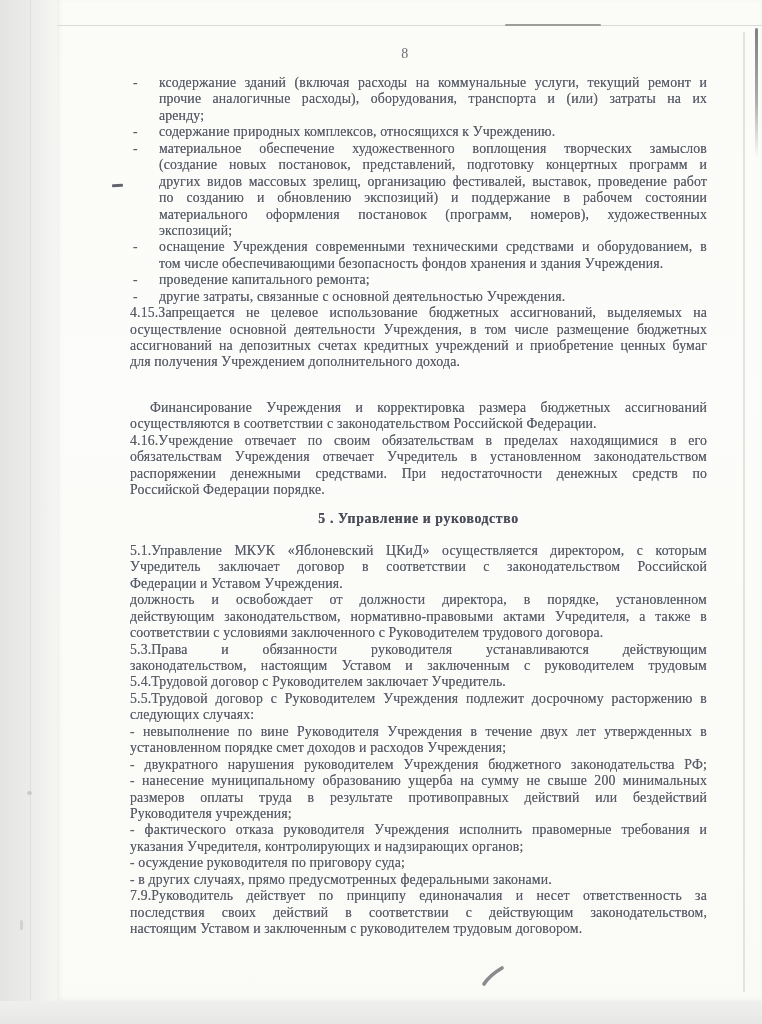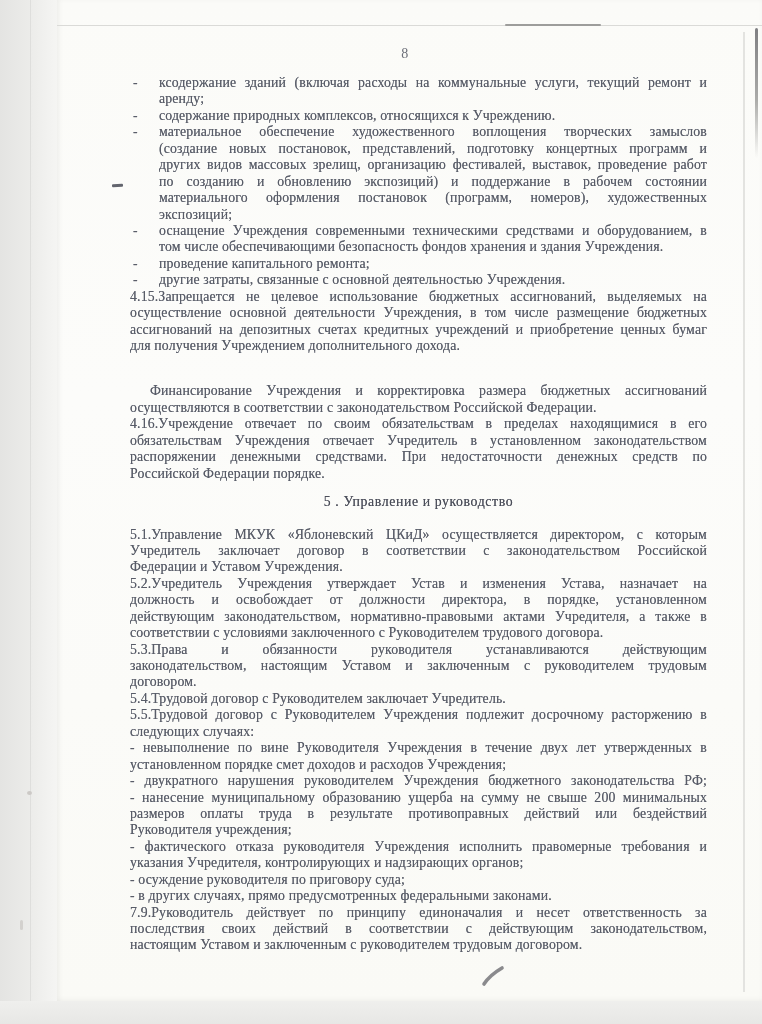--- a/index.html
+++ b/index.html
@@ -59,21 +59,21 @@
     position:relative;
     height:16.45px;line-height:16.45px;font-size:13.8px;
     white-space:normal;overflow:visible;
   }
   .line.j{text-align:justify;text-align-last:justify;}
   .line.b{padding-left:29px;}
   .line.b .dash{position:absolute;left:3px;top:0;}
   .line.c{padding-left:29px;}
   .line.i{padding-left:20px;margin-top:29px;}
   .line.h{
-    text-align:center;font-weight:normal;color:#4b4e5a;
+    text-align:center;font-weight:bold;color:#4b4e5a;
     text-shadow:0 0 0.6px rgba(75,78,90,0.8);
     letter-spacing:0.6px;
   }
   .gap{position:relative;}
 </style>
 </head>
 <body>
 
 <div class="scan-strip-left">
   <div class="streak"></div>
@@ -95,20 +95,21 @@
 <div class="pen-mark">
   <svg width="26" height="22" viewBox="0 0 26 22">
     <path d="M3,19 Q9,10 21,3" fill="none" stroke="#76767a" stroke-width="3.6" stroke-linecap="round" opacity="0.85"></path>
   </svg>
 </div>
 
 <div class="page-number">8</div>
 
 <div class="textbody" id="document-body">
     <div class="line b j"><span class="dash">-</span><span>ксодержание зданий (включая расходы на коммунальные услуги, текущий ремонт и</span></div>
+    <div class="line c j">прочие аналогичные расходы), оборудования, транспорта и (или) затраты на их</div>
     <div class="line c">аренду;</div>
     <div class="line b"><span class="dash">-</span><span>содержание природных комплексов, относящихся к Учреждению.</span></div>
     <div class="line b j"><span class="dash">-</span><span>материальное обеспечение художественного воплощения творческих замыслов</span></div>
     <div class="line c j">(создание новых постановок, представлений, подготовку концертных программ и</div>
     <div class="line c j">других видов массовых зрелищ, организацию фестивалей, выставок, проведение работ</div>
     <div class="line c j">по созданию и обновлению экспозиций) и поддержание в рабочем состоянии</div>
     <div class="line c j">материального оформления постановок (программ, номеров), художественных</div>
     <div class="line c">экспозиций;</div>
     <div class="line b j"><span class="dash">-</span><span>оснащение Учреждения современными техническими средствами и оборудованием, в</span></div>
     <div class="line c">том числе обеспечивающими безопасность фондов хранения и здания Учреждения.</div>
@@ -123,27 +124,25 @@
     <div class="line p j">4.16.Учреждение отвечает по своим обязательствам в пределах находящимися в его</div>
     <div class="line p j">обязательствам Учреждения отвечает Учредитель в установленном законодательством</div>
     <div class="line p j">распоряжении денежными средствами. При недостаточности денежных средств по</div>
     <div class="line p">Российской Федерации порядке.</div>
     <div class="gap" style="height: 12px;"></div>
     <div class="line h">5 .  Управление и руководство</div>
     <div class="gap" style="height: 16px;"></div>
     <div class="line p j">5.1.Управление МКУК «Яблоневский ЦКиД» осуществляется директором, с которым</div>
     <div class="line p j">Учредитель заключает договор в соответствии с законодательством Российской</div>
     <div class="line p">Федерации и Уставом Учреждения.</div>
-    <div class="line p j">5.2.Учредитель Учреждения утверждает Устав и изменения Устава, назначает на</div>
     <div class="line p j">должность и освобождает от должности директора, в порядке, установленном</div>
     <div class="line p j">действующим законодательством, нормативно-правовыми актами Учредителя, а также в</div>
     <div class="line p">соответствии с условиями заключенного с Руководителем трудового договора.</div>
     <div class="line p j">5.3.Права и обязанности руководителя устанавливаются действующим</div>
     <div class="line p j">законодательством, настоящим Уставом и заключенным с руководителем трудовым</div>
-    <div class="line p">договором.</div>
     <div class="line p">5.4.Трудовой договор с Руководителем заключает Учредитель.</div>
     <div class="line p j">5.5.Трудовой договор с Руководителем Учреждения подлежит досрочному расторжению в</div>
     <div class="line p">следующих случаях:</div>
     <div class="line p j">- невыполнение по вине Руководителя Учреждения в течение двух лет утвержденных в</div>
     <div class="line p">установленном порядке смет доходов и расходов Учреждения;</div>
     <div class="line p j">- двукратного нарушения руководителем Учреждения бюджетного законодательства РФ;</div>
     <div class="line p j">- нанесение муниципальному образованию ущерба на сумму не свыше 200 минимальных</div>
     <div class="line p j">размеров оплаты труда в результате противоправных действий или бездействий</div>
     <div class="line p">Руководителя учреждения;</div>
     <div class="line p j">- фактического отказа руководителя Учреждения исполнить правомерные требования и</div>

